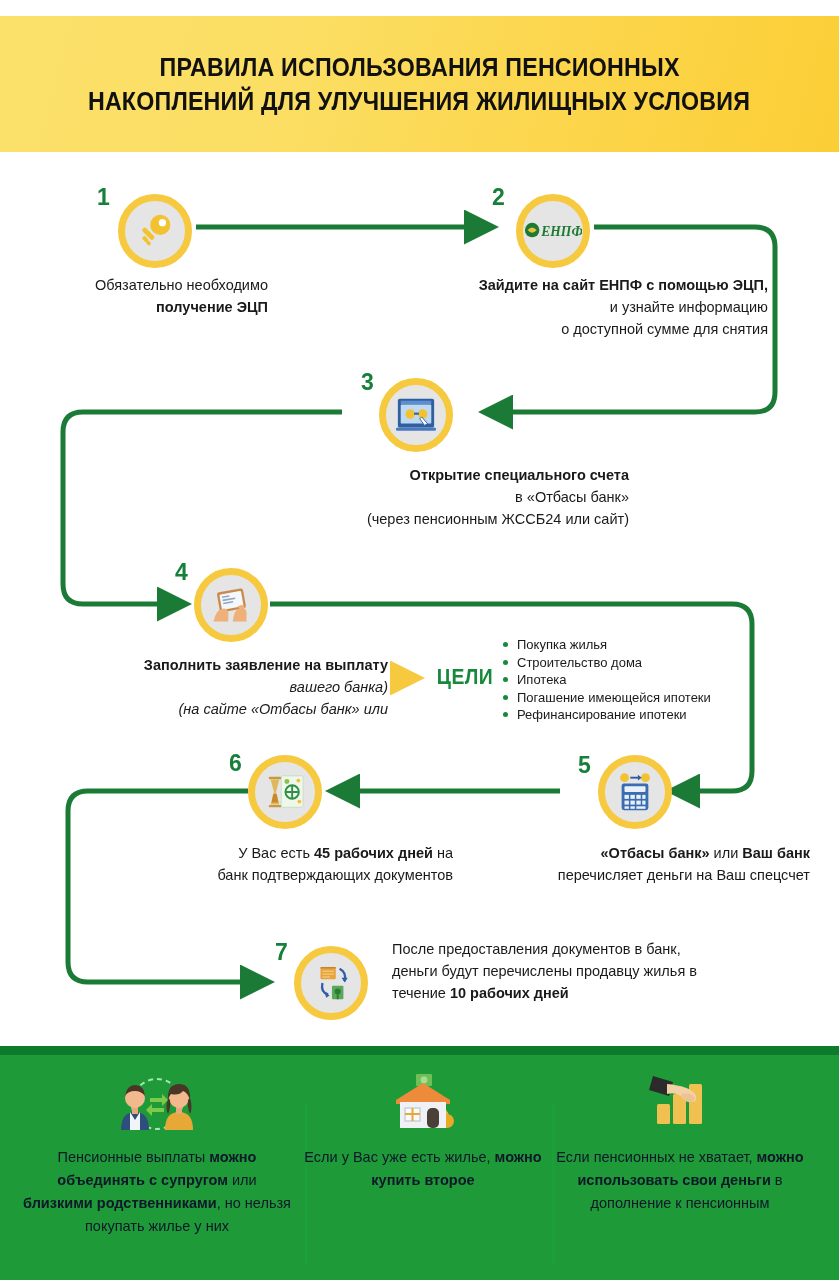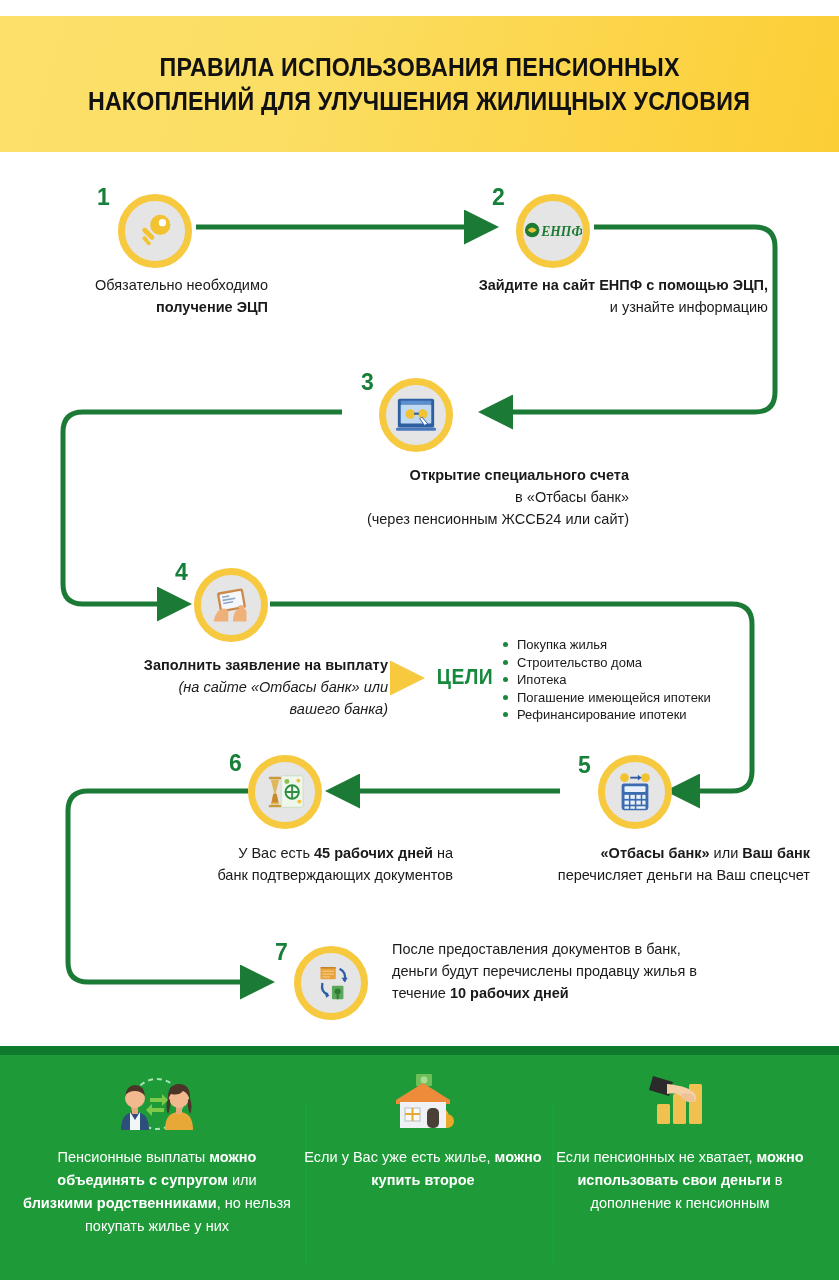--- a/index.html
+++ b/index.html
@@ -70,21 +70,21 @@
     position: absolute; left: 0; top: 1030px; width: 839px; height: 250px;
     background: #1E9B38;
   }
   .footer-topbar { position:absolute; left:0; top:0; width:839px; height:9px; background:#0E7A2C; }
   .fcol {
     position: absolute; top: 26px; width: 270px;
     display: flex; flex-direction: column; align-items: center;
   }
   .fcol .ficon { height: 62px; display:flex; align-items:flex-end; justify-content:center; }
   .fcol .ftext {
-    margin-top: 12px; color:#ffffff; text-align:center;
+    margin-top: 12px; color:#0f172a; text-align:center;
     font-size: 14.5px; line-height: 23px;
   }
   .fcol .ftext .b { font-weight: bold; }
   .fdiv { position:absolute; top:58px; width:2px; height:160px; background:#17A23C; }
 </style>
 </head>
 <body>
 
 <div id="page">
 
@@ -143,20 +143,21 @@
   <div class="node" style="left:516px; top:178px;">
     <svg class="glyph" viewBox="0 0 64 28" style="width:58px;height:26px;">
       <circle cx="9" cy="13" r="8" fill="#1E7A33"></circle>
       <path d="M4,13 Q9,7 14,13 Q9,19 4,13 Z" fill="#E8C23A"></path>
       <text x="19" y="19" font-family="'Liberation Serif', serif" font-style="italic" font-weight="bold" font-size="15" fill="#1E7A33">ЕНПФ</text>
     </svg>
   </div>
   <div class="tb center" style="left:338px; top:258px; width:430px;">
     <div class="b">Зайдите на сайт ЕНПФ с помощью ЭЦП,</div>
     <div>и узнайте информацию</div>
+    <div>о доступной сумме для снятия</div>
   </div>
 
   <div class="num" style="left:361px; top:355px;">3</div>
   <div class="node" style="left:379px; top:362px;">
     <svg class="glyph" viewBox="0 0 44 38">
       <rect x="3" y="2" width="38" height="30" rx="2" fill="#2E5FA3"></rect>
       <rect x="6" y="8" width="32" height="20" rx="1" fill="#BFD9F2"></rect>
       <rect x="6" y="4" width="32" height="3.5" fill="#5C8FD0"></rect>
       <circle cx="16" cy="18" r="5" fill="#F2C230"></circle>
       <circle cx="29" cy="18" r="5" fill="#F2C230"></circle>
@@ -181,22 +182,22 @@
         <rect x="14" y="12.5" width="14" height="1.7"></rect>
         <rect x="14" y="16" width="11" height="1.7"></rect>
       </g>
       <path d="M4,38 Q6,25 14,24 Q19,23.5 20,28 L20,38 Z" fill="#F0B07A"></path>
       <path d="M25,38 Q26,24 34,23 Q41,23 40,31 L40,38 Z" fill="#F0B07A"></path>
       <path d="M30,22 Q35,18 38,22 Q38,25 34,25 Z" fill="#F0B07A"></path>
     </svg>
   </div>
   <div class="tb center" style="left:68px; top:638px; width:320px;">
     <div class="b">Заполнить заявление на выплату</div>
+    <div class="i">вашего банка)</div>
     <div class="i">(на сайте «Отбасы банк» или</div>
-    <div class="i">вашего банка)</div>
   </div>
 
   <div class="goals-label" style="left:433px; top:648px;">ЦЕЛИ</div>
   <ul class="goals-list" style="left:503px; top:620px; width:260px;">
     <li>Покупка жилья</li>
     <li>Строительство дома</li>
     <li>Ипотека</li>
     <li>Погашение имеющейся ипотеки</li>
     <li>Рефинансирование ипотеки</li>
   </ul>

